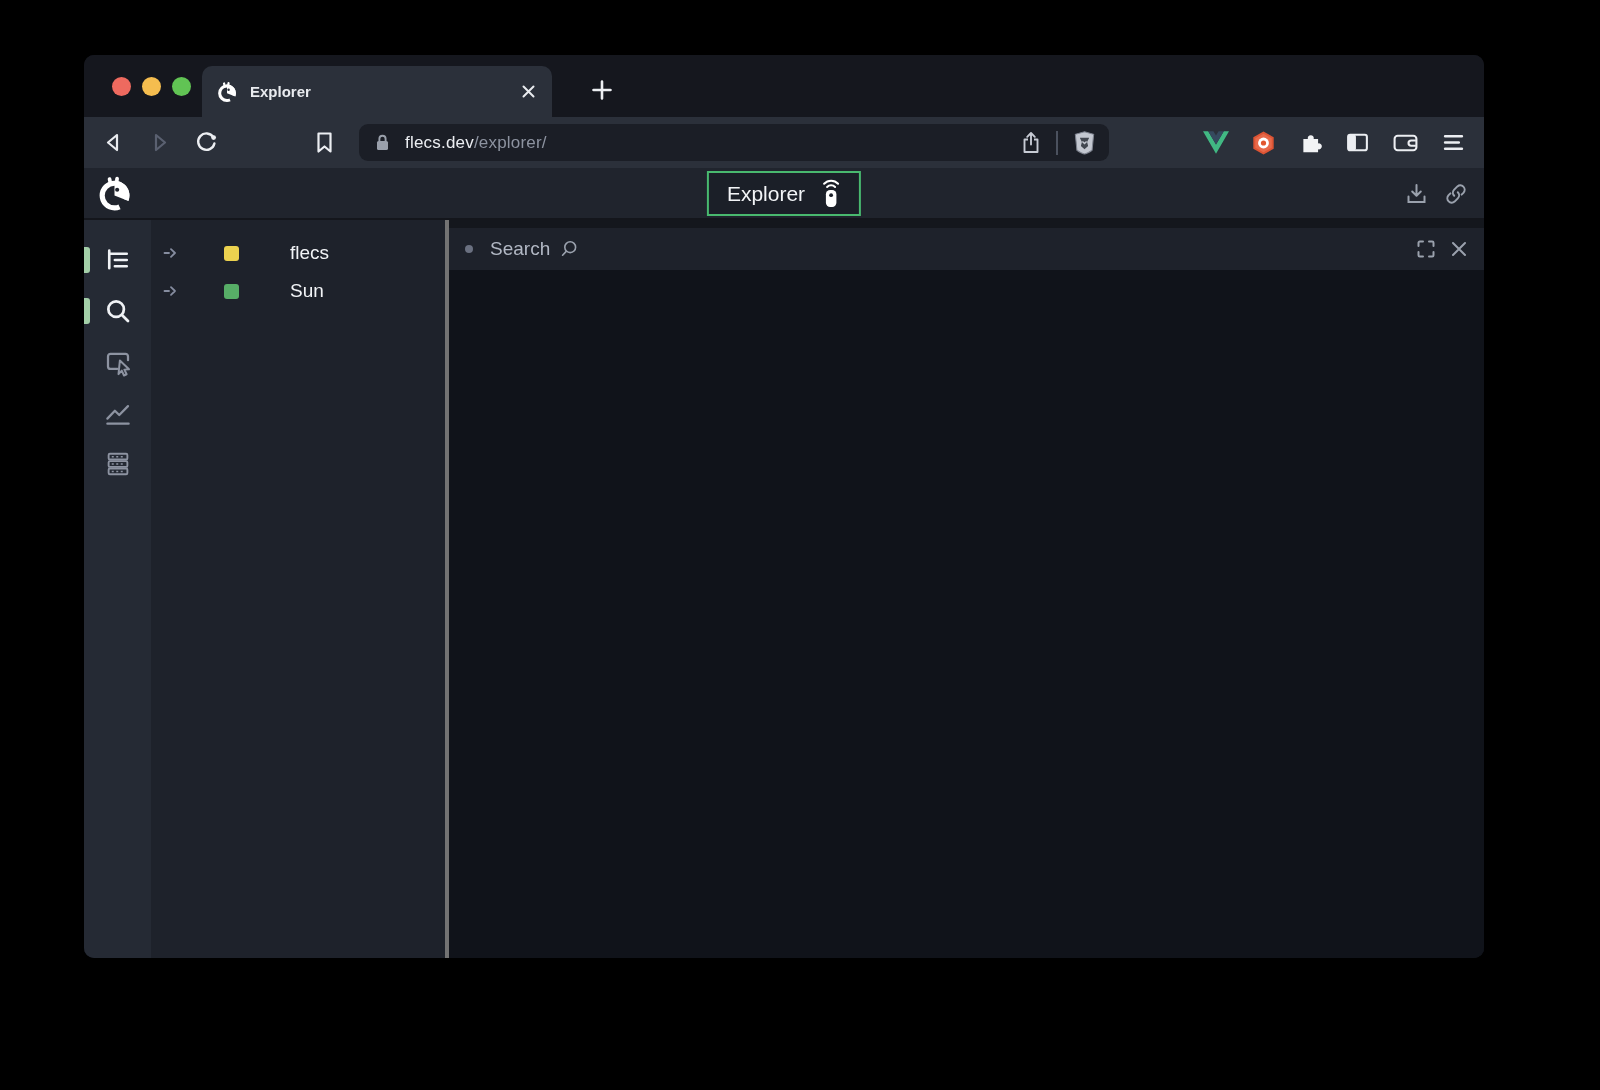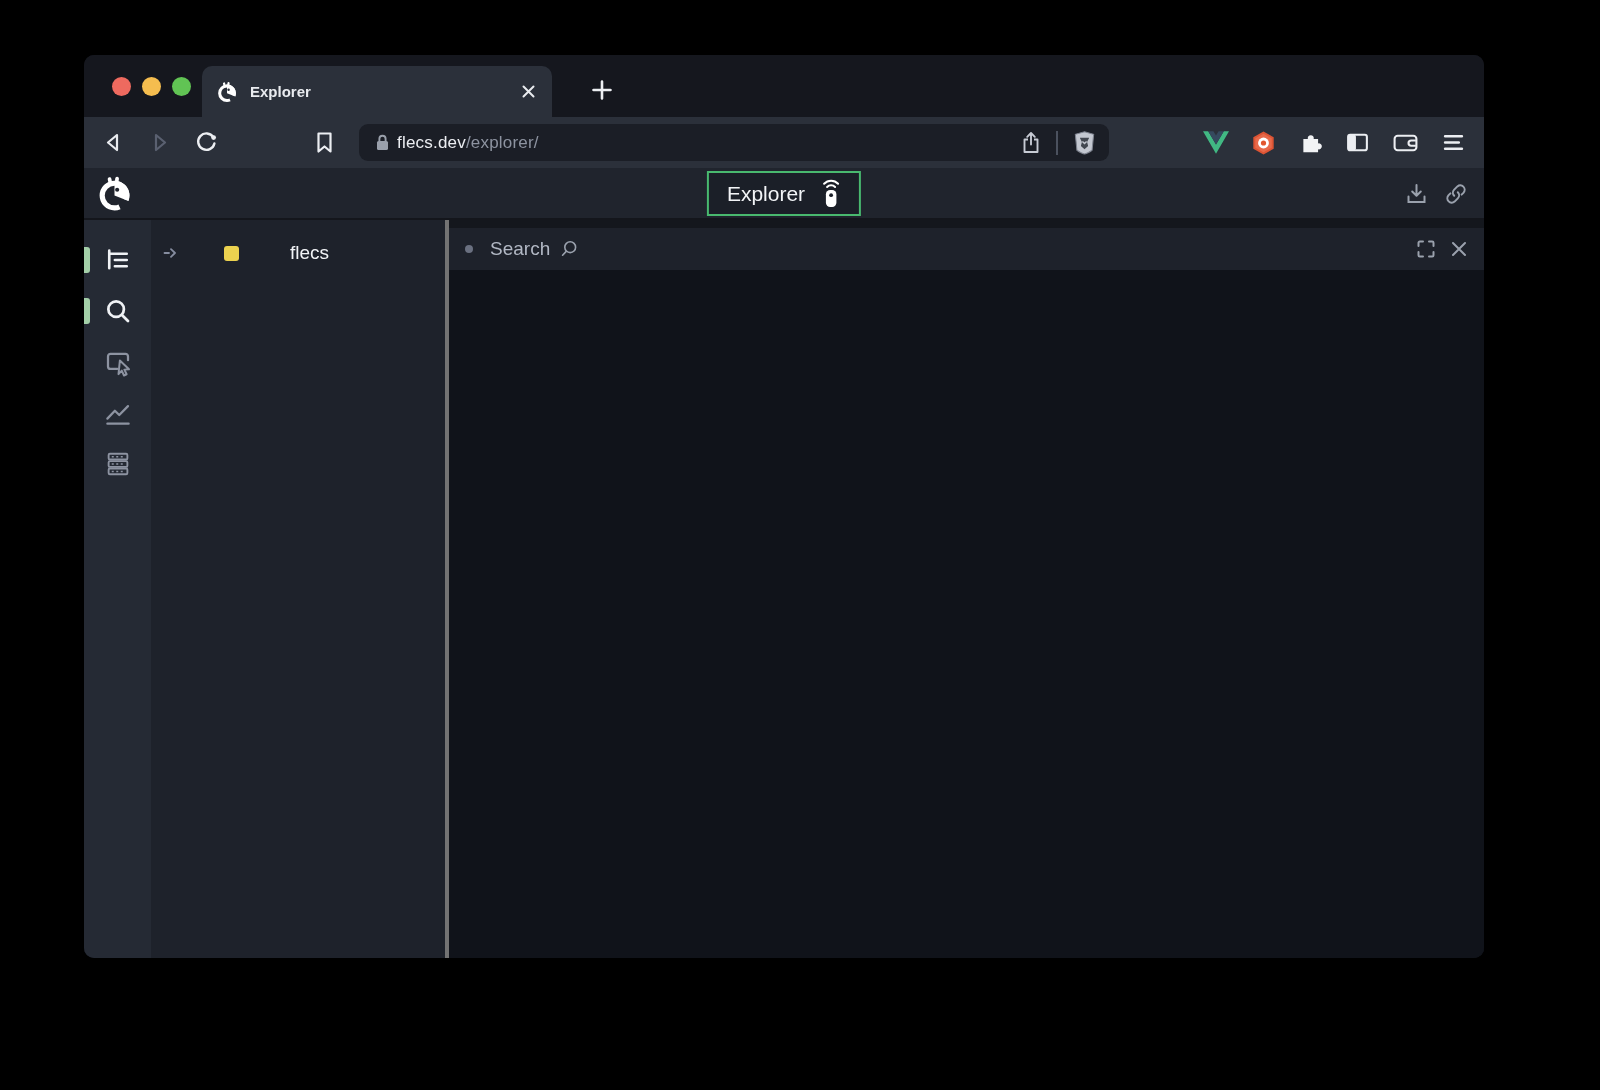--- a/index.html
+++ b/index.html
@@ -19,21 +19,21 @@
     padding:0 16px 0 14px; }
   .tab-title { color:#e9ebef; font-size:15px; font-weight:700; margin-left:12px; }
   .tab-close { margin-left:auto; width:15px; height:15px; display:flex; }
   .newtab-btn { position:absolute; left:506px; top:23px; width:24px; height:24px; display:flex; }
 
   
   .toolbar { height:51px; background:#2b303a; flex:none; display:flex; align-items:center; padding:0 18px; }
   .nav-ic { display:flex; flex:none; }
   .urlbar { margin-left:24px; width:750px; height:37px; background:#1b1e26; border-radius:9px;
     display:flex; align-items:center; padding:0 12px 0 16px; flex:none; }
-  .url-text { margin-left:7px; font-size:17px; color:#eceef2; letter-spacing:.2px; white-space:nowrap; }
+  .url-text { margin-left:15px; font-size:17px; color:#eceef2; letter-spacing:.2px; white-space:nowrap; }
   .url-text .path { color:#8d93a0; }
   .url-spacer { flex:1; }
   .url-divider { width:2px; height:24px; background:#4b515e; margin:0 14px; flex:none; }
   .ext-group { margin-left:auto; display:flex; align-items:center; gap:22px; }
 
   
   .app-header { height:52px; background:#20242d; flex:none; position:relative;
     border-bottom:2px solid #14161c; }
   .app-logo { position:absolute; left:12px; top:7px; display:flex; }
   .title-box { position:absolute; left:50%; top:3px; transform:translateX(-50%); height:45px;
@@ -275,20 +275,29 @@
     <div class="treepanel">
       <div class="tree-row">
         <span class="expander">
           <svg width="16" height="16" viewBox="0 0 16 16">
             <path d="M1.5 8 H6 M8 4.2 L12 8 L8 11.8" fill="none" stroke="#868da0" stroke-width="1.8" stroke-linecap="round" stroke-linejoin="round"></path>
           </svg>
         </span>
         <span class="swatch" style="background: rgb(236, 210, 79);"></span>
         <span class="tree-label">flecs</span>
       </div>
+      <div class="tree-row">
+        <span class="expander">
+          <svg width="16" height="16" viewBox="0 0 16 16">
+            <path d="M1.5 8 H6 M8 4.2 L12 8 L8 11.8" fill="none" stroke="#868da0" stroke-width="1.8" stroke-linecap="round" stroke-linejoin="round"></path>
+          </svg>
+        </span>
+        <span class="swatch" style="background: rgb(87, 174, 103);"></span>
+        <span class="tree-label">Sun</span>
+      </div>
     </div>
 
     <div class="mainpanel">
       <div class="main-gap"></div>
       <div class="search-header">
         <span class="bullet"></span>
         <span class="search-title">Search</span>
         <span class="sh-ic" style="margin-left:9px">
           <svg width="20" height="20" viewBox="0 0 20 20">
             <circle cx="11.2" cy="8.2" r="5.4" fill="none" stroke="#9aa1ad" stroke-width="1.6"></circle>

